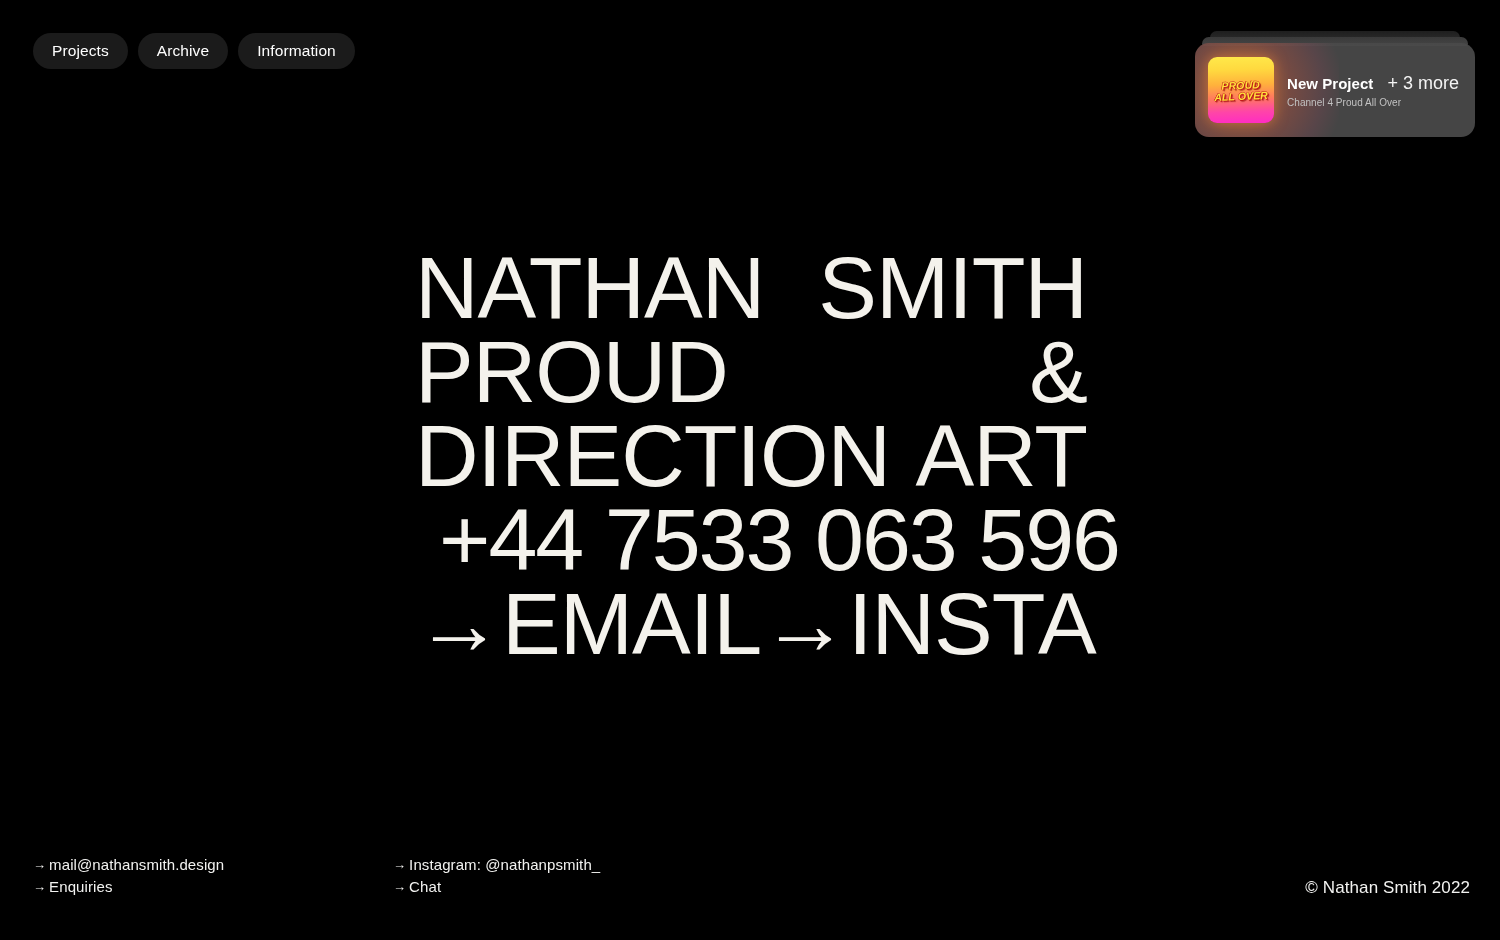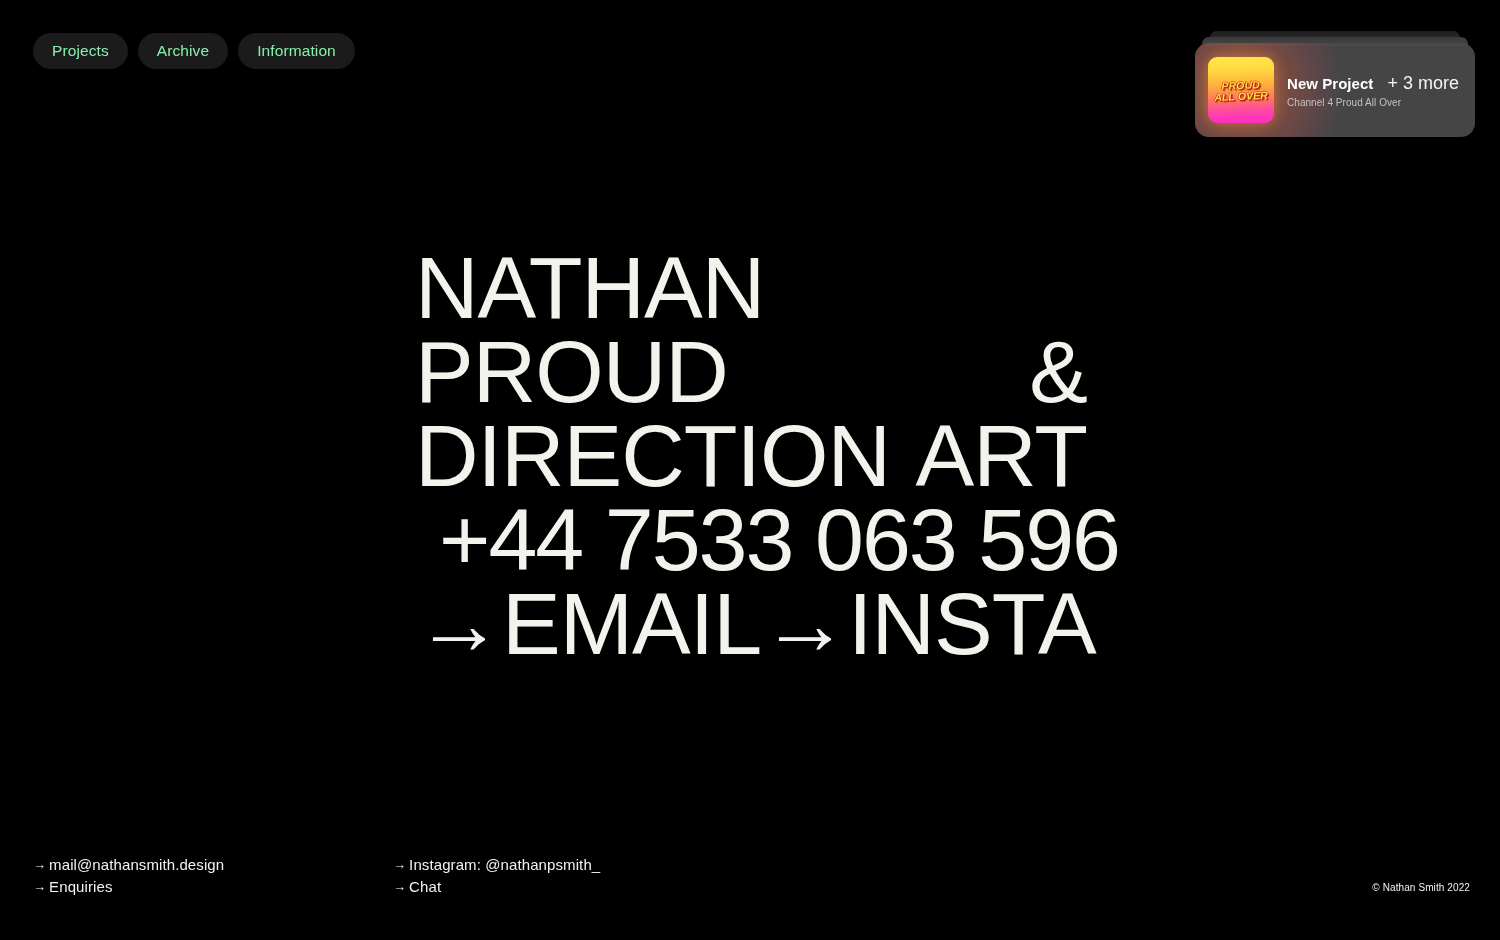--- a/index.html
+++ b/index.html
@@ -20,21 +20,21 @@
   
   .nav {
     position:absolute;
     top:33px; left:33px;
     display:flex;
     gap:10px;
     z-index:20;
   }
   .nav-pill {
     background:#1b1b1b;
-    color:#86efac;
+    color:#ffffff;
     border:none;
     border-radius:999px;
     height:36px;
     padding:0 19px;
     font-family:"Liberation Sans", sans-serif;
     font-size:15.5px;
     font-weight:400;
     letter-spacing:0.1px;
     line-height:36px;
     cursor:pointer;
@@ -224,21 +224,21 @@
   }
   .foot-arrow {
     display:inline-block;
     font-size:13px;
     transform:translateY(-1px);
     margin-right:3px;
   }
   .copyright {
     color:#f2f2f0;
     white-space:nowrap;
-    font-size:10px;
+    font-size:17px;
   }
 </style>
 </head>
 <body>
 
 <nav class="nav">
   <button class="nav-pill">Projects</button>
   <button class="nav-pill">Archive</button>
   <button class="nav-pill">Information</button>
 </nav>
@@ -259,20 +259,21 @@
       </div>
       <div class="notif-sub">Channel 4 Proud All Over</div>
     </div>
   </div>
 </div>
 
 <main class="headline">
 
   <div class="hl-line">
     <span class="hl-word">NATHAN</span>
+    <span class="hl-word">SMITH</span>
   </div>
 
   <div class="hl-line">
     <span class="hl-word">PROUD</span>
     <span class="hl-word">&amp;</span>
   </div>
 
   <div class="hl-line">
     <span class="hl-word">DIRECTION</span>
     <span class="hl-word">ART</span>

